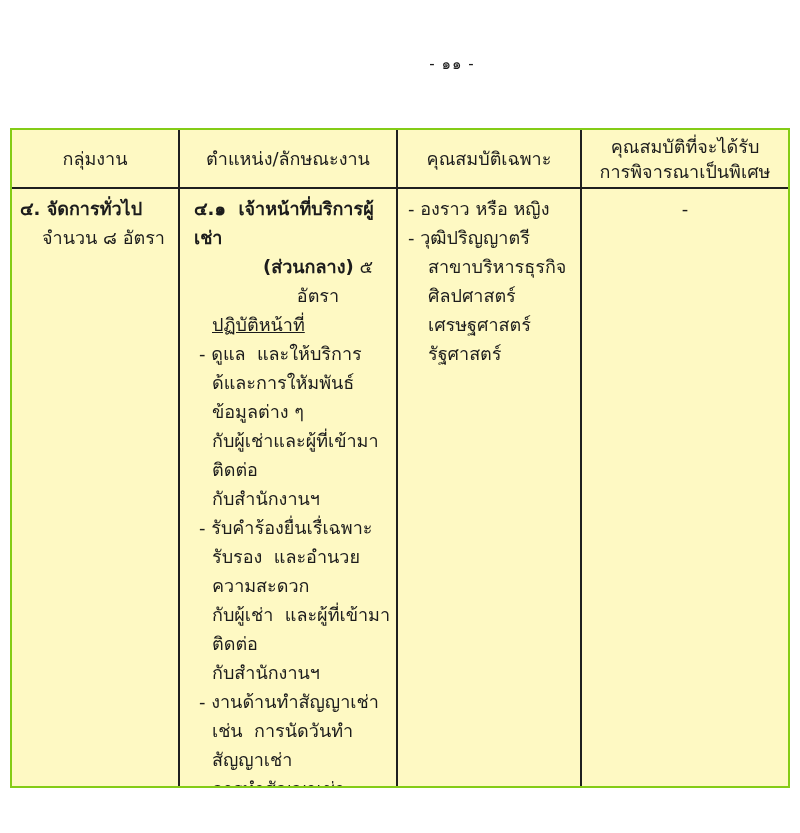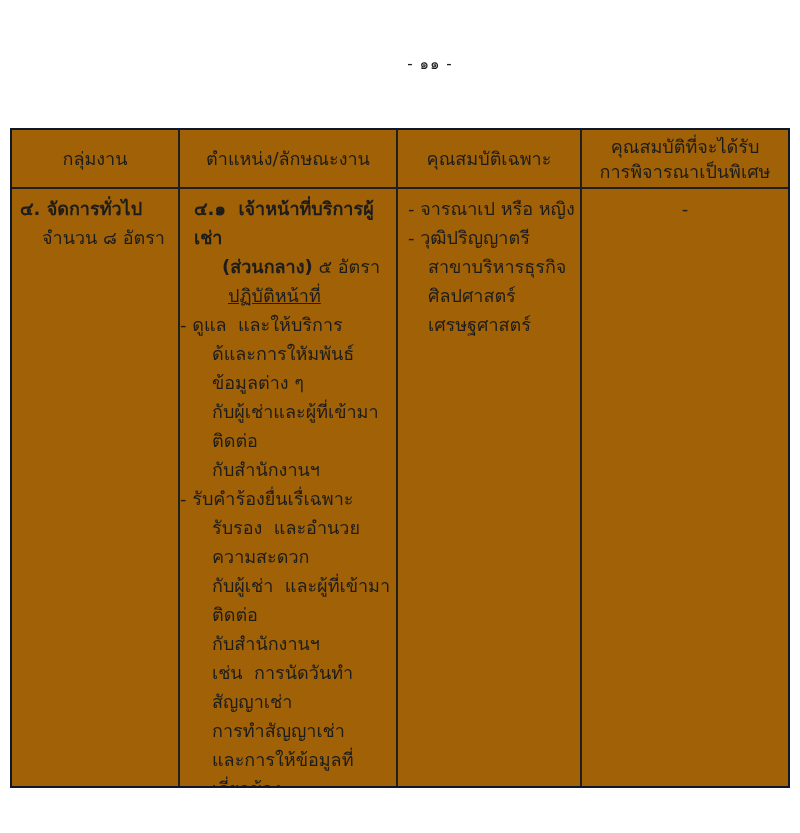--- a/index.html
+++ b/index.html
@@ -11,37 +11,37 @@
     width: 800px;
     height: 833px;
     position: relative;
     font-family: "DejaVu Sans", sans-serif;
     color: #1c1c1c;
     overflow: hidden;
   }
   .page-number {
     position: absolute;
     top: 52px;
-    left: 430px;
+    left: 452px;
     transform: translateX(-50%);
     font-size: 15px;
     letter-spacing: 1px;
     white-space: pre;
   }
   .doc-table {
     position: absolute;
     left: 10px;
     top: 128px;
     width: 776px;
     height: 656px;
-    border: 2px solid #0f172a;
+    border: 2px solid #84cc16;
     display: grid;
     grid-template-columns: 166px 218px 184px 1fr;
     grid-template-rows: 57px 1fr;
-    background: #a16207;
+    background: #fef9c3;
   }
   .cell {
     overflow: hidden;
   }
   .cell.bl { border-left: 2px solid #1f1f1f; }
   .cell.bt { border-top: 2px solid #1f1f1f; }
   .header-cell {
     display: flex;
     flex-direction: column;
     align-items: center;
@@ -57,23 +57,23 @@
     font-size: 18px;
     line-height: 29px;
     white-space: pre-wrap;
   }
   .b { font-weight: bold; }
   
   .g-head { font-weight: bold; padding-left: 8px; }
   .g-sub  { padding-left: 30px; }
   
   .p-head      { font-weight: bold; padding-left: 14px; }
-  .p-sub       { padding-left: 42px; }
-  .p-underline { padding-left: 48px; text-decoration: underline; }
-  .p-bullet    { }
+  .p-sub       { padding-left: 60px; text-align: center; }
+  .p-underline { padding-left: 32px; text-decoration: underline; }
+  .p-bullet    { padding-left: 19px; }
   .p-cont      { padding-left: 32px; }
   
   .q-bullet { padding-left: 10px; }
   .q-cont   { padding-left: 30px; }
   
   .s-center { text-align: center; }
 </style>
 </head>
 <body>
 
@@ -104,27 +104,29 @@
       <div class="line p-sub"><span class="b">(ส่วนกลาง)</span><span> ๕ อัตรา</span></div>
       <div class="line p-underline">ปฏิบัติหน้าที่</div>
       <div class="line p-bullet">- ดูแล  และให้บริการ</div>
       <div class="line p-cont">ด้และการใหัมพันธ์ข้อมูลต่าง ๆ</div>
       <div class="line p-cont">กับผู้เช่าและผู้ที่เข้ามาติดต่อ</div>
       <div class="line p-cont">กับสำนักงานฯ</div>
       <div class="line p-bullet">- รับคำร้องยื่นเรื่เฉพาะ</div>
       <div class="line p-cont">รับรอง  และอำนวยความสะดวก</div>
       <div class="line p-cont">กับผู้เช่า  และผู้ที่เข้ามาติดต่อ</div>
       <div class="line p-cont">กับสำนักงานฯ</div>
+      <div class="line p-bullet">- งานด้านทำสัญญาเช่า</div>
       <div class="line p-cont">เช่น  การนัดวันทำสัญญาเช่า</div>
       <div class="line p-cont">การทำสัญญาเช่า</div>
       <div class="line p-cont">และการให้ข้อมูลที่เกี่ยวข้อง</div>
     </div>
   <div class="cell bl bt body-cell">
-      <div class="line q-bullet">- จารณาเป หรือ หญิง</div>
+      <div class="line q-bullet">- องราว หรือ หญิง</div>
       <div class="line q-bullet">- วุฒิปริญญาตรี</div>
       <div class="line q-cont">สาขาบริหารธุรกิจ</div>
       <div class="line q-cont">ศิลปศาสตร์ เศรษฐศาสตร์</div>
+      <div class="line q-cont">รัฐศาสตร์</div>
     </div>
   <div class="cell bl bt body-cell">
       <div class="line s-center">-</div>
     </div>
 
 </div>
 
 </body></html>

